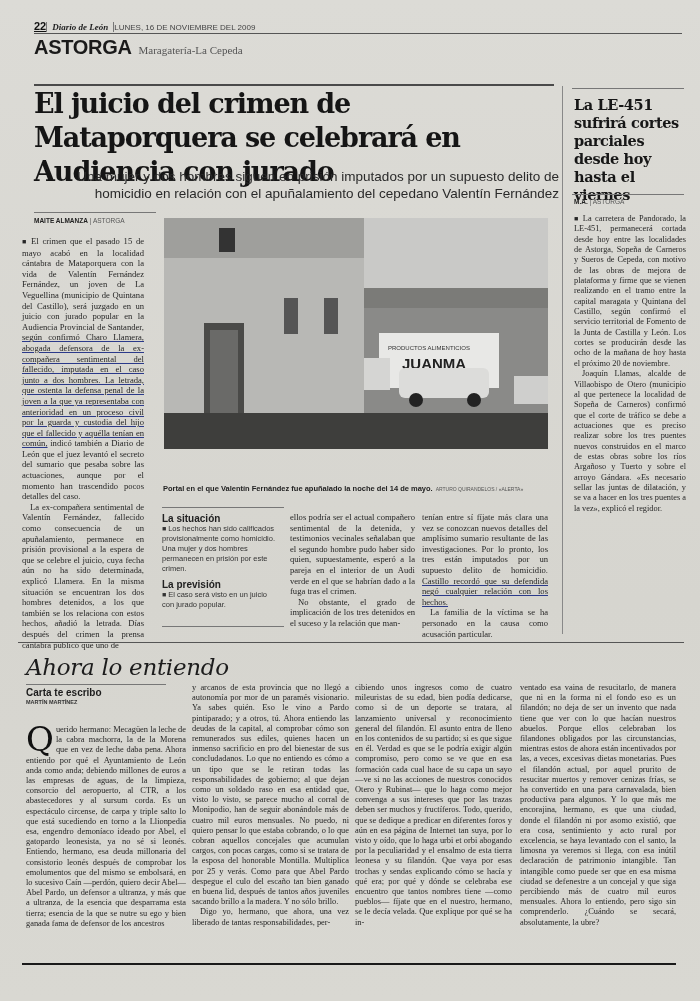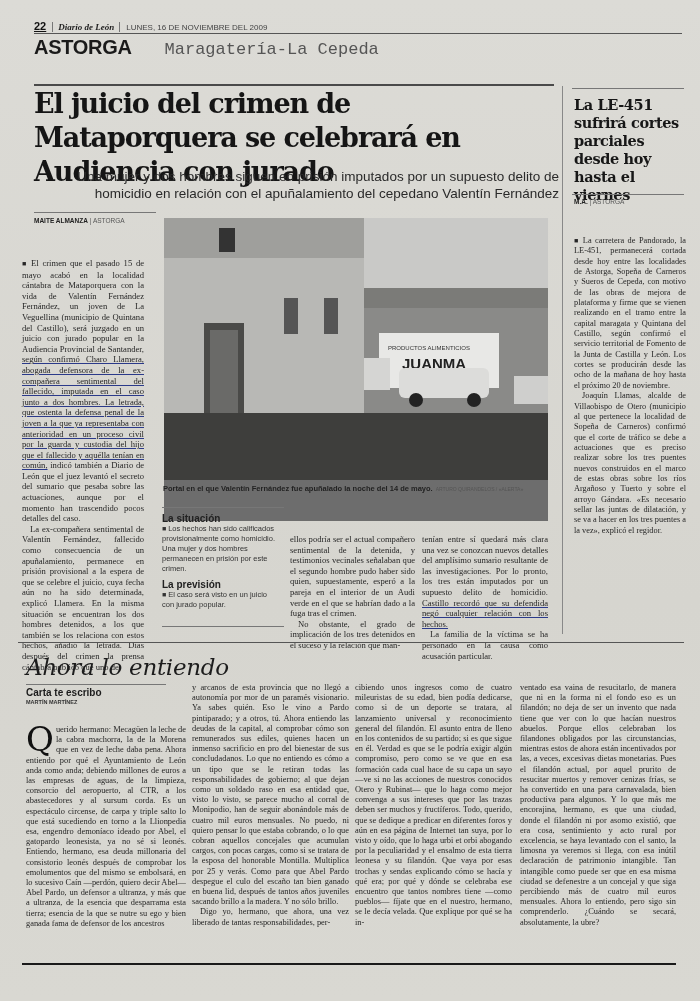--- a/index.html
+++ b/index.html
@@ -1,34 +1,34 @@
 <!DOCTYPE html>
 <html><head>
 <meta charset="utf-8">
 <style>
   html,body{margin:0;padding:0;}
   body{width:700px;height:1001px;background:#d9d8d3;font-family:"Liberation Serif",serif;color:#1d1d1d;overflow:hidden;position:relative;}
   .page{position:absolute;left:0;top:0;width:700px;height:1001px;background:linear-gradient(180deg,#dcdbd6 0%,#d6d5cf 60%,#d9d8d2 100%);}
-  .folio{position:absolute;left:34px;top:16px;width:648px;height:16px;border-bottom:1.5px solid #555;font-family:"Liberation Sans",sans-serif;font-size:8px;color:#444;display:flex;align-items:flex-end;gap:6px;padding-bottom:1px;}
+  .folio{position:absolute;left:34px;top:16px;width:648px;height:16px;border-bottom:1.5px solid #555;font-family:"Liberation Sans",sans-serif;font-size:8px;color:#444;display:flex;align-items:flex-end;padding-bottom:1px;}
   .folio .num{font-size:11px;font-weight:bold;color:#111;text-decoration:underline;}
   .folio .paper{font-family:"Liberation Serif",serif;font-style:italic;font-weight:bold;font-size:9px;color:#222;border-left:1px solid #777;border-right:1px solid #777;padding:0 5px;}
   .section{position:absolute;left:34px;top:36px;display:flex;align-items:baseline;gap:7px;}
   .section .name{font-family:"Liberation Sans",sans-serif;font-weight:bold;font-size:20px;color:#1a1a1a;letter-spacing:-0.3px;}
-  .section .sub{font-family:Liberation Mono, monospace;font-size:17px;color:#555;margin-left:26px;}
+  .section .sub{font-family:Liberation Serif, serif;font-size:11px;color:#555;}
   .rule-top{position:absolute;left:34px;top:84px;width:520px;border-top:2px solid #4a4a4a;}
   .headline{position:absolute;left:34px;top:87px;width:525px;font-family:"DejaVu Serif",serif;font-weight:bold;font-size:27px;line-height:34px;letter-spacing:-1.1px;color:#151515;}
   .deck{position:absolute;left:34px;top:168px;width:525px;font-family:"Liberation Sans",sans-serif;font-size:13.5px;line-height:17px;color:#2a2a2a;text-align:right;}
   .byline{position:absolute;font-family:"Liberation Sans",sans-serif;font-size:6.5px;color:#555;}
   .byline b{color:#222;}
-  .col{position:absolute;font-size:8.6px;line-height:10.6px;text-align:justify;color:#262626;margin-top:22px;}
+  .col{position:absolute;font-size:8.6px;line-height:10.6px;text-align:justify;color:#262626;}
   .col p{margin:0;text-indent:8px;}
   .col p.first{text-indent:0;}
   .ul{text-decoration:underline;text-decoration-color:#2b3a8a;}
   .bullet::before{content:"■ ";font-size:7px;}
-  .photo{position:absolute;left:164px;top:218px;width:384px;height:303px;background:#6d6d6d;overflow:hidden;}
+  .photo{position:absolute;left:164px;top:218px;width:384px;height:231px;background:#6d6d6d;overflow:hidden;}
   .caption{position:absolute;left:163px;top:484px;width:390px;font-family:"Liberation Sans",sans-serif;font-size:7.5px;font-weight:bold;color:#222;}
   .caption span{font-weight:normal;font-size:5px;color:#555;margin-left:3px;}
   .sidebox{position:absolute;left:162px;top:514px;width:122px;font-family:"Liberation Sans",sans-serif;font-size:7.5px;line-height:10px;color:#333;}
   .sidebox h4{margin:0;font-size:10px;font-weight:bold;color:#222;}
   .sidebox p{margin:0 3px 6px 0;}
   .vline{position:absolute;border-left:1px solid #888;}
   .hline{position:absolute;border-top:1px solid #777;}
   .side-head{position:absolute;left:574px;top:96px;width:110px;font-family:"DejaVu Serif",serif;font-weight:bold;font-size:14.5px;line-height:18px;color:#171717;letter-spacing:-0.4px;}
   .op-title{position:absolute;left:26px;top:654px;font-family:"DejaVu Serif",serif;font-style:italic;font-size:23px;color:#1c1c1c;letter-spacing:-0.3px;}
   .op-section{position:absolute;left:26px;top:687px;font-family:"Liberation Sans",sans-serif;font-weight:bold;font-size:10px;color:#1c1c1c;}
@@ -108,21 +108,21 @@
     <p class="bullet">El caso será visto en un juicio con jurado popular.</p>
   </div>
   <div class="hline" style="left:162px;top:626px;width:122px;"></div>
 
   <div class="col" style="left:290px;top:512px;width:125px;">
     <p class="first">ellos podría ser el actual compañero sentimental de la detenida, y testimonios vecinales señalaban que el segundo hombre pudo haber sido quien, supuestamente, esperó a la pareja en el interior de un Audi verde en el que se habrían dado a la fuga tras el crimen.</p>
     <p>No obstante, el grado de implicación de los tres detenidos en el suceso y la relación que man-</p>
   </div>
 
   <div class="col" style="left:422px;top:512px;width:126px;">
-    <p class="first"><span>tenían entre sí quedará más clara una vez se conozcan nuevos detalles del amplísimo sumario resultante de las investigaciones. Por lo pronto, los tres están imputados por un supuesto delito de homicidio. </span><span class="ul">Castillo recordó que su defendida negó cualquier relación con los hechos.</span></p>
+    <p class="first"><span>tenían entre sí fíjate más clara una vez se conozcan nuevos detalles del amplísimo sumario resultante de las investigaciones. Por lo pronto, los tres están imputados por un supuesto delito de homicidio. </span><span class="ul">Castillo recordó que su defendida negó cualquier relación con los hechos.</span></p>
     <p>La familia de la víctima se ha personado en la causa como acusación particular.</p>
   </div>
 
   <div class="vline" style="left:562px;top:86px;height:548px;"></div>
 
   <div class="hline" style="left:572px;top:88px;width:112px;"></div>
   <div class="side-head">La LE-451 sufrirá cortes parciales desde hoy hasta el viernes</div>
   <div class="hline" style="left:572px;top:194px;width:112px;"></div>
   <div class="byline" style="left:574px;top:198px;">
     <b>M.A.</b>

